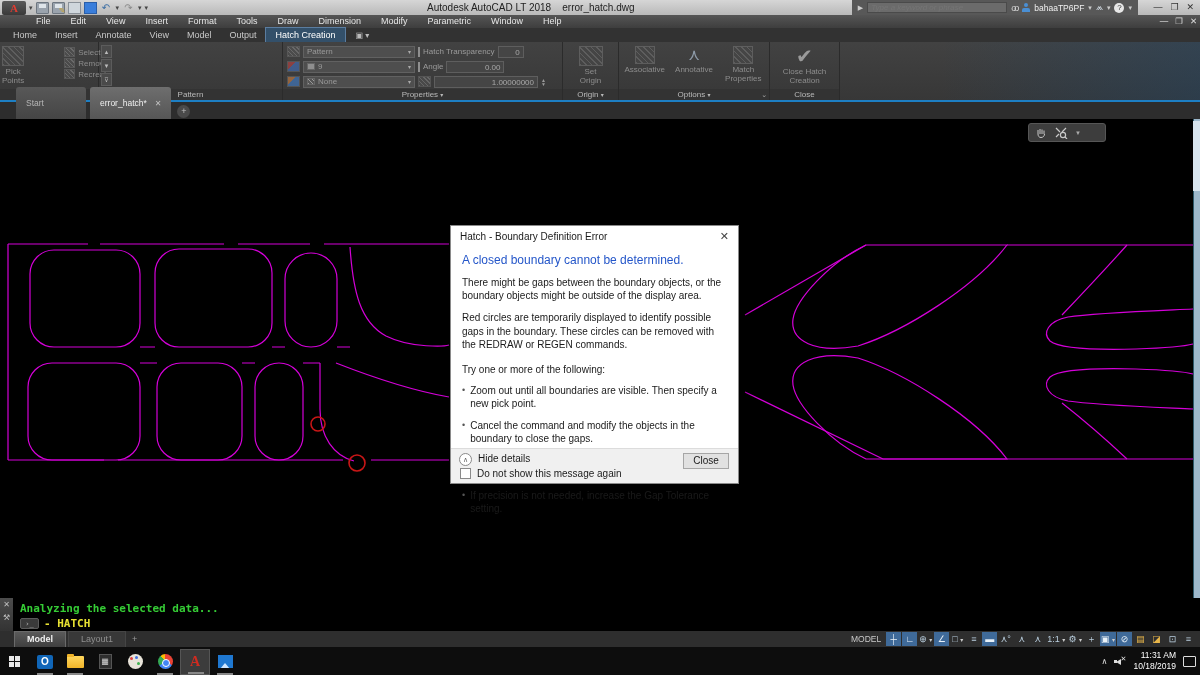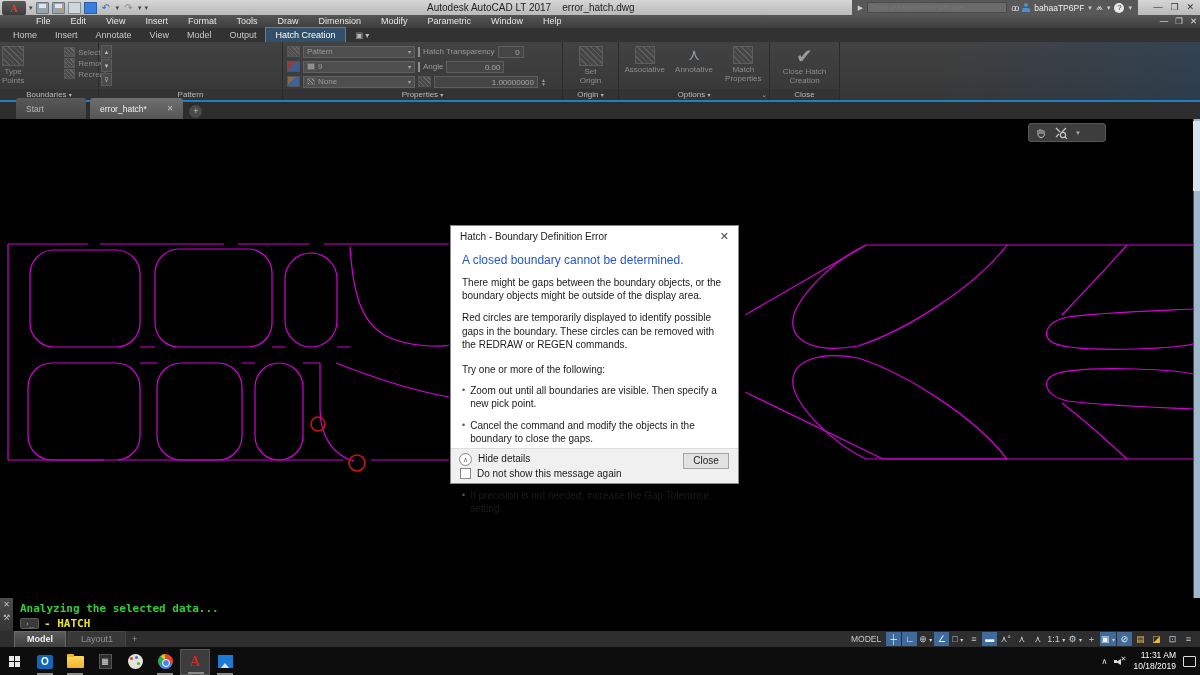--- a/index.html
+++ b/index.html
@@ -102,23 +102,23 @@
   .spin span { font-size:5px; color:#999; line-height:4px; }
   
   .optbtn { width:48px; display:flex; flex-direction:column; align-items:center; gap:1px; padding-top:2px; }
   .optbtn .btxt { color:#8d8d8d; font-size:8px; line-height:9px; text-align:center; }
   .anno-ic { color:#8d9aa8; font-size:16px; line-height:18px; }
   .chk-ic { color:#9a9a9a; font-size:20px; line-height:20px; }
   .launcher { position:absolute; font-size:7px; color:#aaa; }
 
   
   .ftabs { position:absolute; left:0; top:102px; width:1200px; height:17px; background:#2d2d2d; display:flex; align-items:flex-end; }
-  .ftab { height:21px; display:flex; align-items:center; padding:0 10px; font-size:8.5px; border-radius:3px 3px 0 0; }
+  .ftab { height:32px; display:flex; align-items:center; padding:0 10px; font-size:8.5px; border-radius:3px 3px 0 0; }
   .ftab.start { margin-left:16px; width:70px; background:linear-gradient(#585858,#454545); color:#b5b5b5; }
-  .ftab.doc { margin-left:4px; background:linear-gradient(#6e6e6e,#565656); color:#f0f0f0; gap:20px; }
+  .ftab.doc { margin-left:4px; background:linear-gradient(#6e6e6e,#565656); color:#f0f0f0; gap:8px; }
   .ftab .x { color:#c0c0c0; font-size:8px; }
   .ftab-plus { margin-left:6px; width:13px; height:13px; border-radius:50%; background:#4a4a4a; color:#c2c2c2;
     font-size:9px; text-align:center; line-height:13px; margin-bottom:1px; }
 
   
   .canvas { position:absolute; left:0; top:119px; width:1200px; height:479px; background:#000; }
   .navbar { position:absolute; left:1028px; top:4px; width:78px; height:19px; background:#3d3d3d;
     border:1px solid #565656; border-radius:3px; display:flex; align-items:center; gap:6px; padding:0 6px; }
   .navbar svg { display:block; }
   .navbar .car { color:#aaa; font-size:6px; }
@@ -217,21 +217,21 @@
       <span class="qicon disk"></span>
       <span class="qicon disk pen"></span>
       <span class="qicon sheet"></span>
       <span class="qicon blu"></span>
       <span class="qicon arrow">↶</span>
         <span class="car">▾</span>
       <span class="qicon arrow dis">↷</span>
         <span class="car">▾</span>
       <span class="car">▾</span>
     </div>
-    <div class="title-text"><span>Autodesk AutoCAD LT 2017</span>    <span>error_hatch.dwg</span></div>
+    <div class="title-text"><span>Autodesk AutoCAD LT 2018</span>    <span>error_hatch.dwg</span></div>
     <div class="tb-right">
       <span class="tgl">▶</span>
       <input class="search-input" placeholder="Type a keyword or phrase" style="">
       <span class="binoc">oo</span>
       <span class="person"></span>
       <span class="uname">bahaaTP6PF</span>
       <span class="tgl">▾</span>
       <span class="a360">⩕</span>
       <span class="tgl">▾</span>
       <span class="helpq">?</span>
@@ -274,21 +274,21 @@
     <span class="rtab active">Hatch Creation</span>
     <span class="rtab-toggle">▣ ▾</span>
   </div>
 
   <div class="ribbon">
 
     <div class="panel" style="width:99px">
       <div class="pbody">
         <div class="bigbtn">
           <div class="bicon hatchsq dim"></div>
-          <div class="btxt">Type Points</div>
+          <div class="btxt">Pick Points</div>
         </div>
         <div class="smallcol">
           <div class="smallbtn">
               <span class="sicon"></span>
               <span>Select</span>
             </div>
           <div class="smallbtn">
               <span class="sicon"></span>
               <span>Remove</span>
             </div>

